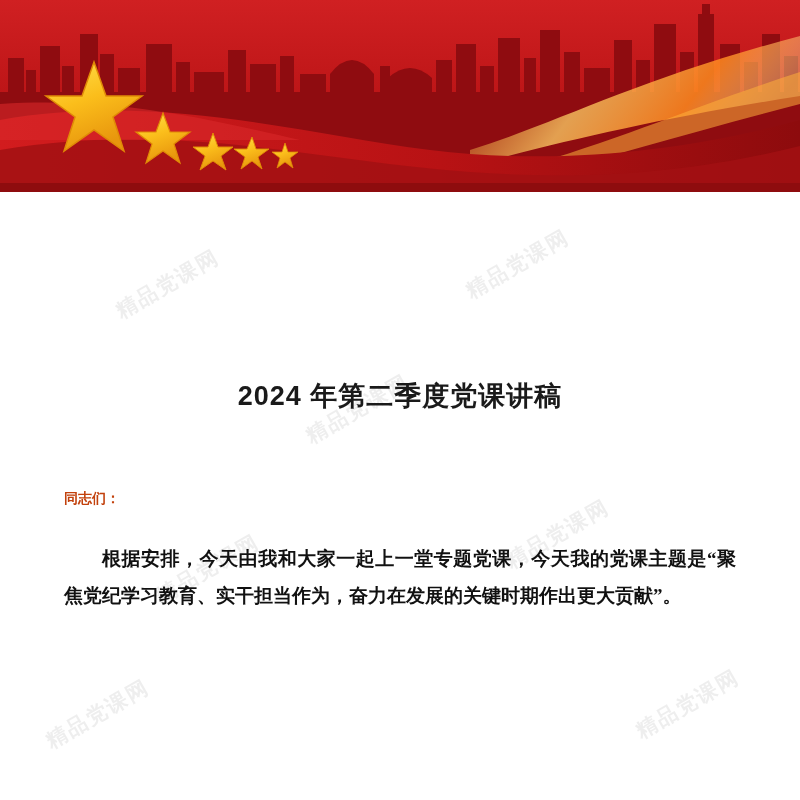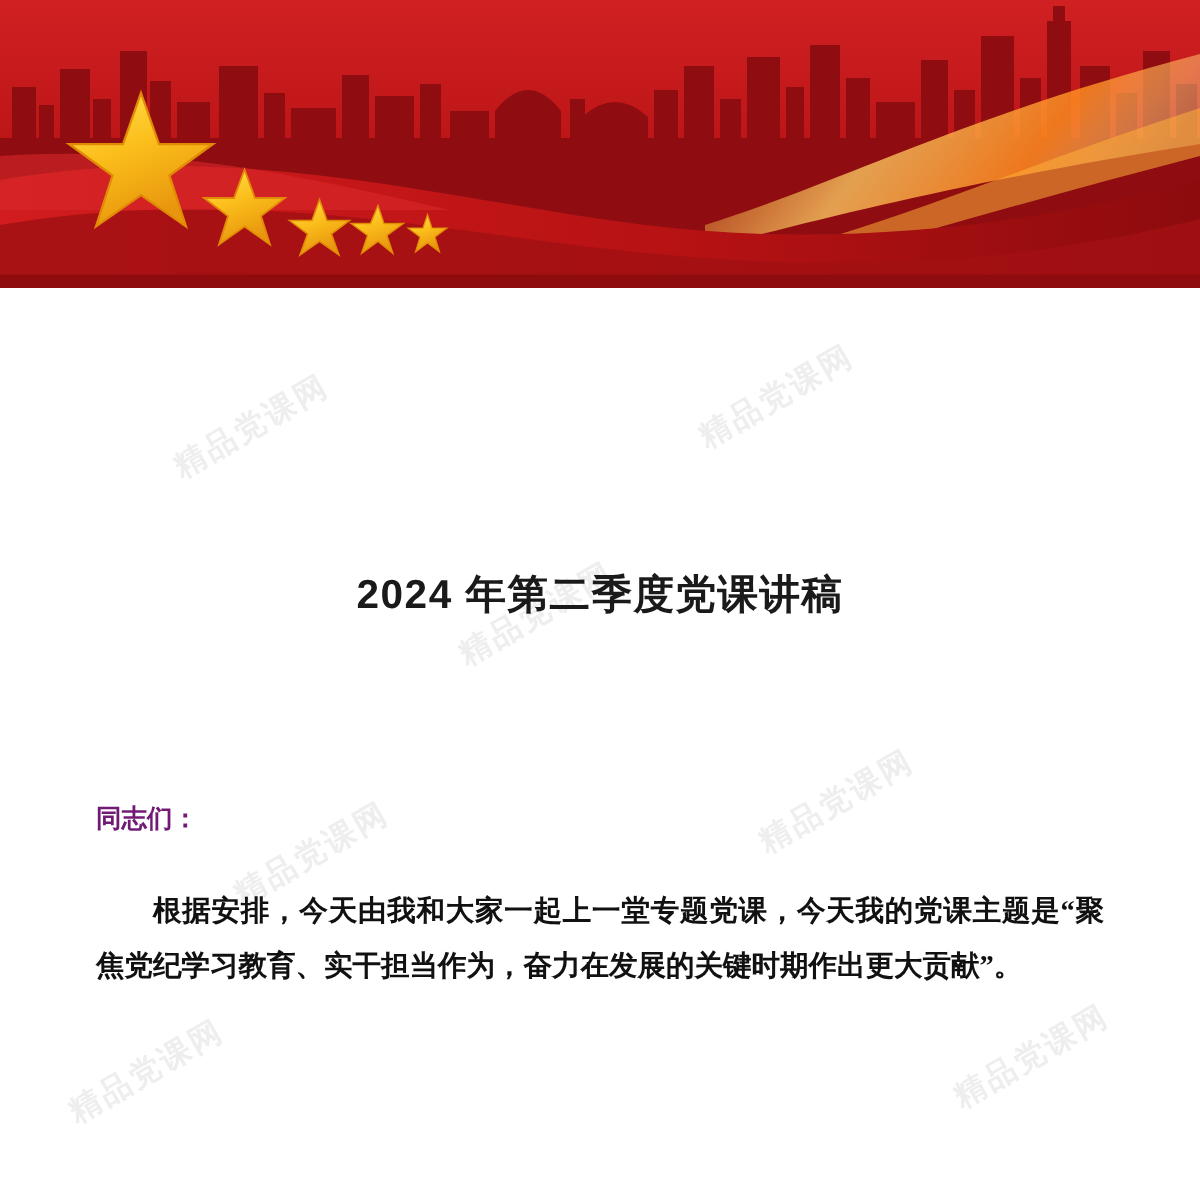--- a/index.html
+++ b/index.html
@@ -69,23 +69,23 @@
   .doc-title {
     margin-top: 186px;
     text-align: center;
     font-size: 27px;
     font-weight: bold;
     color: #1a1a1a;
     letter-spacing: 1px;
     font-family: "Liberation Sans", sans-serif;
   }
   .salutation {
-    margin-top: 120px;
-    font-size: 17px;
-    color: #701a75;
+    margin-top: 76px;
+    font-size: 14px;
+    color: #c2410c;
     font-weight: bold;
     font-family: "Liberation Sans", sans-serif;
   }
   .para {
     margin-top: 32px;
     font-size: 19px;
     line-height: 1.95;
     color: #111111;
     text-align: justify;
     text-indent: 2em;

